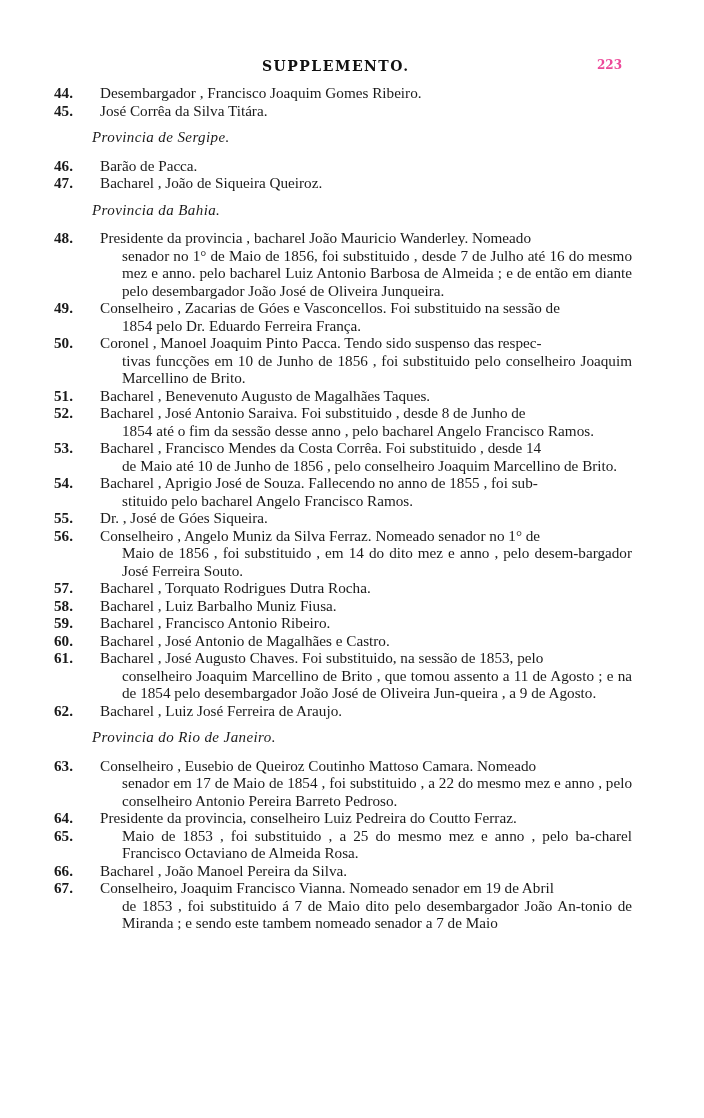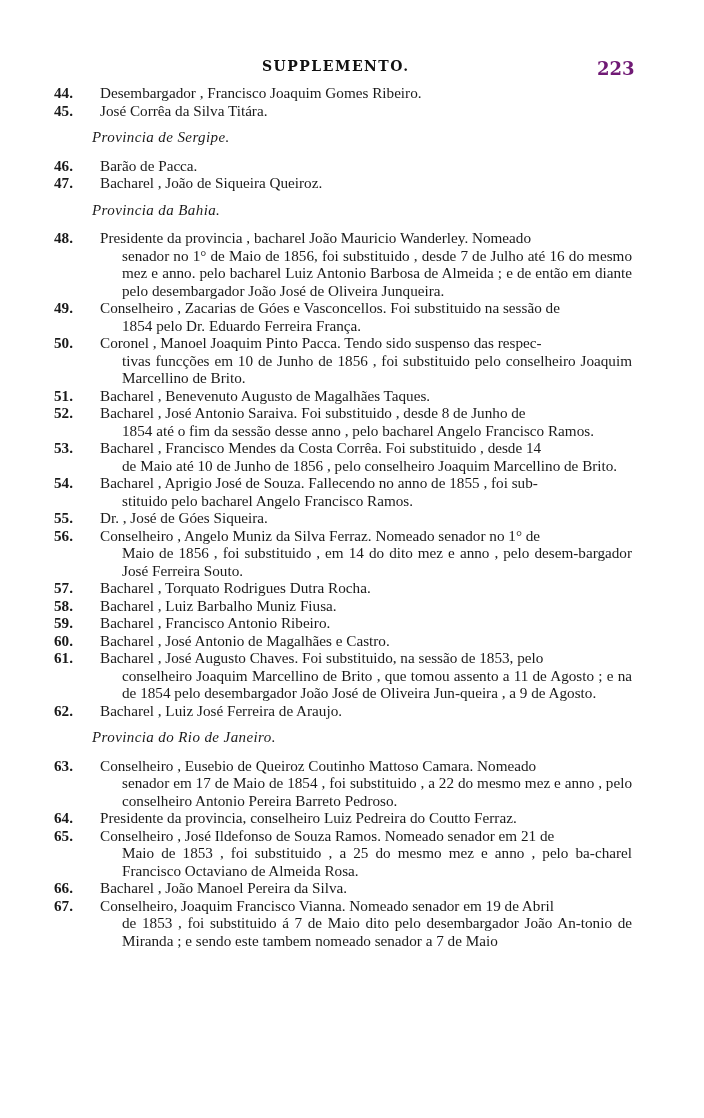--- a/index.html
+++ b/index.html
@@ -12,21 +12,21 @@
   .running-head {
     position: absolute; top: 58px; left: 0; width: 700px; height: 20px;
   }
   .running-title {
     position: absolute; left: 262px; top: 0;
     font-family: "DejaVu Serif", serif; font-weight: bold; font-size: 14px;
     letter-spacing: 1.5px; color: #111;
   }
   .page-number {
     position: absolute; left: 597px; top: 0;
-    font-family: "DejaVu Serif", serif; font-weight: bold; font-size: 18px; color: #701a75;
+    font-family: "DejaVu Serif", serif; font-weight: bold; font-size: 12px; color: #ec4899;
   }
   .content {
     position: absolute; left: 62px; top: 84px; width: 570px;
     font-size: 15.2px; line-height: 17.5px;
   }
   .entry {
     position: relative; padding-left: 38px; margin: 0;
     text-align: justify;
   }
   .entry .num {
@@ -149,21 +149,20 @@
           <span class="num">63.</span>
           <span class="first">Conselheiro , Eusebio de Queiroz Coutinho Mattoso Camara. Nomeado</span>
           <span class="rest">senador em 17 de Maio de 1854 , foi substituido , a 22 do mesmo mez e anno , pelo conselheiro Antonio Pereira Barreto Pedroso.</span>
         </div>
         <div class="entry">
           <span class="num">64.</span>
           <span class="first">Presidente da provincia, conselheiro Luiz Pedreira do Coutto Ferraz.</span>
         </div>
         <div class="entry">
           <span class="num">65.</span>
-          <span class="first">Conselheiro , José Ildefonso de Souza Ramos. Nomeado senador em 21 de</span>
           <span class="rest">Maio de 1853 , foi substituido , a 25 do mesmo mez e anno , pelo ba-charel Francisco Octaviano de Almeida Rosa.</span>
         </div>
         <div class="entry">
           <span class="num">66.</span>
           <span class="first">Bacharel , João Manoel Pereira da Silva.</span>
         </div>
         <div class="entry">
           <span class="num">67.</span>
           <span class="first">Conselheiro, Joaquim Francisco Vianna. Nomeado senador em 19 de Abril</span>
           <span class="rest">de 1853 , foi substituido á 7 de Maio dito pelo desembargador João An-tonio de Miranda ; e sendo este tambem nomeado senador a 7 de Maio</span>

